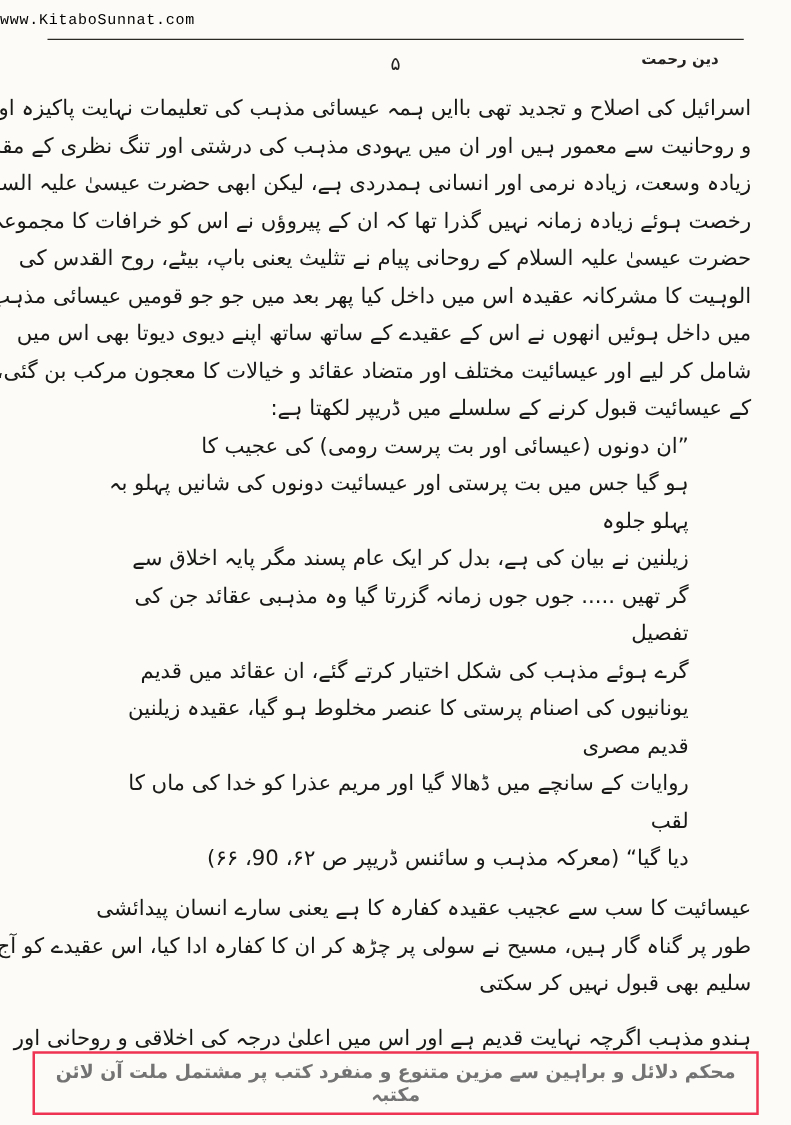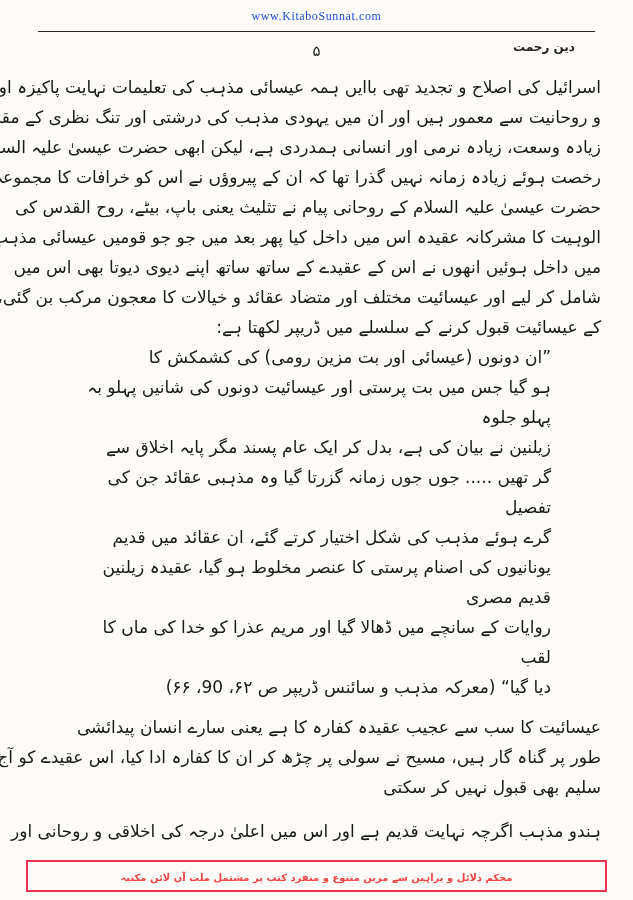--- a/index.html
+++ b/index.html
@@ -9,24 +9,23 @@
     width:633px; height:900px;
     margin:0 auto;
     background:#fcfbf7;
     box-shadow:0 0 6px rgba(0,0,0,.4);
     overflow:hidden;
     font-family:"DejaVu Sans", sans-serif;
     color:#1b1b1b;
   }
   .watermark {
     position:absolute; top:9px; left:0; right:0;
-    text-align:center;
-    font-family:Liberation Serif, serif;
+    font-family:Liberation Mono, monospace;
     font-size:12px; letter-spacing:.6px;
-    color:#1d4ed8;
+    color:#000000;
   }
   .top-rule {
     position:absolute; top:31px; left:38px; right:38px;
     border:none; border-top:1.4px solid #2b2924;
   }
   .header-row {
     position:absolute; top:40px; left:38px; right:38px; height:24px;
     direction:rtl;
   }
   .book-title {
@@ -50,22 +49,22 @@
   .para-3 { margin-top:14px; }
   .footer-box {
     position:absolute; left:26px; right:26px; bottom:8px;
     border:2px solid #ee3352;
     padding:4px 10px 5px;
     text-align:center;
     background:#fcfbf7;
   }
   .footer-text {
     direction:rtl;
-    font-size:10px; font-weight:bold;
-    color:#ef4444;
+    font-size:15px; font-weight:bold;
+    color:#737373;
   }
 </style>
 </head>
 <body>
 
 <div class="page">
 
   <div class="watermark">www.KitaboSunnat.com</div>
 
   <hr class="top-rule">
@@ -83,21 +82,21 @@
       <div class="line">زیادہ وسعت، زیادہ نرمی اور انسانی ہمدردی ہے، لیکن ابھی حضرت عیسیٰ علیہ السلام کو دنیا سے</div>
       <div class="line">رخصت ہوئے زیادہ زمانہ نہیں گذرا تھا کہ ان کے پیروؤں نے اس کو خرافات کا مجموعہ بنا دیا</div>
       <div class="line">حضرت عیسیٰ علیہ السلام کے روحانی پیام نے تثلیث یعنی باپ، بیٹے، روح القدس کی</div>
       <div class="line">الوہیت کا مشرکانہ عقیدہ اس میں داخل کیا پھر بعد میں جو جو قومیں عیسائی مذہب کے دائرہ</div>
       <div class="line">میں داخل ہوئیں انھوں نے اس کے عقیدے کے ساتھ ساتھ اپنے دیوی دیوتا بھی اس میں</div>
       <div class="line">شامل کر لیے اور عیسائیت مختلف اور متضاد عقائد و خیالات کا معجون مرکب بن گئی، رومیوں</div>
       <div class="line">کے عیسائیت قبول کرنے کے سلسلے میں ڈریپر لکھتا ہے:</div>
     </div>
 
     <div class="quote">
-      <div class="line">”ان دونوں (عیسائی اور بت مزین رومی) کی کشمکش کا</div>
+      <div class="line">”ان دونوں (عیسائی اور بت پرست رومی) کی عجیب کا</div>
       <div class="line">ہو گیا جس میں بت پرستی اور عیسائیت دونوں کی شانیں پہلو بہ پہلو جلوہ</div>
       <div class="line">زیلنین نے بیان کی ہے، بدل کر ایک عام پسند مگر پایہ اخلاق سے</div>
       <div class="line">گر تھیں ..... جوں جوں زمانہ گزرتا گیا وہ مذہبی عقائد جن کی تفصیل</div>
       <div class="line">گرے ہوئے مذہب کی شکل اختیار کرتے گئے، ان عقائد میں قدیم</div>
       <div class="line">یونانیوں کی اصنام پرستی کا عنصر مخلوط ہو گیا، عقیدہ زیلنین قدیم مصری</div>
       <div class="line">روایات کے سانچے میں ڈھالا گیا اور مریم عذرا کو خدا کی ماں کا لقب</div>
       <div class="line">دیا گیا“ (معرکہ مذہب و سائنس ڈریپر ص ۶۲، 90، ۶۶)</div>
     </div>
 
     <div class="para para-2">

